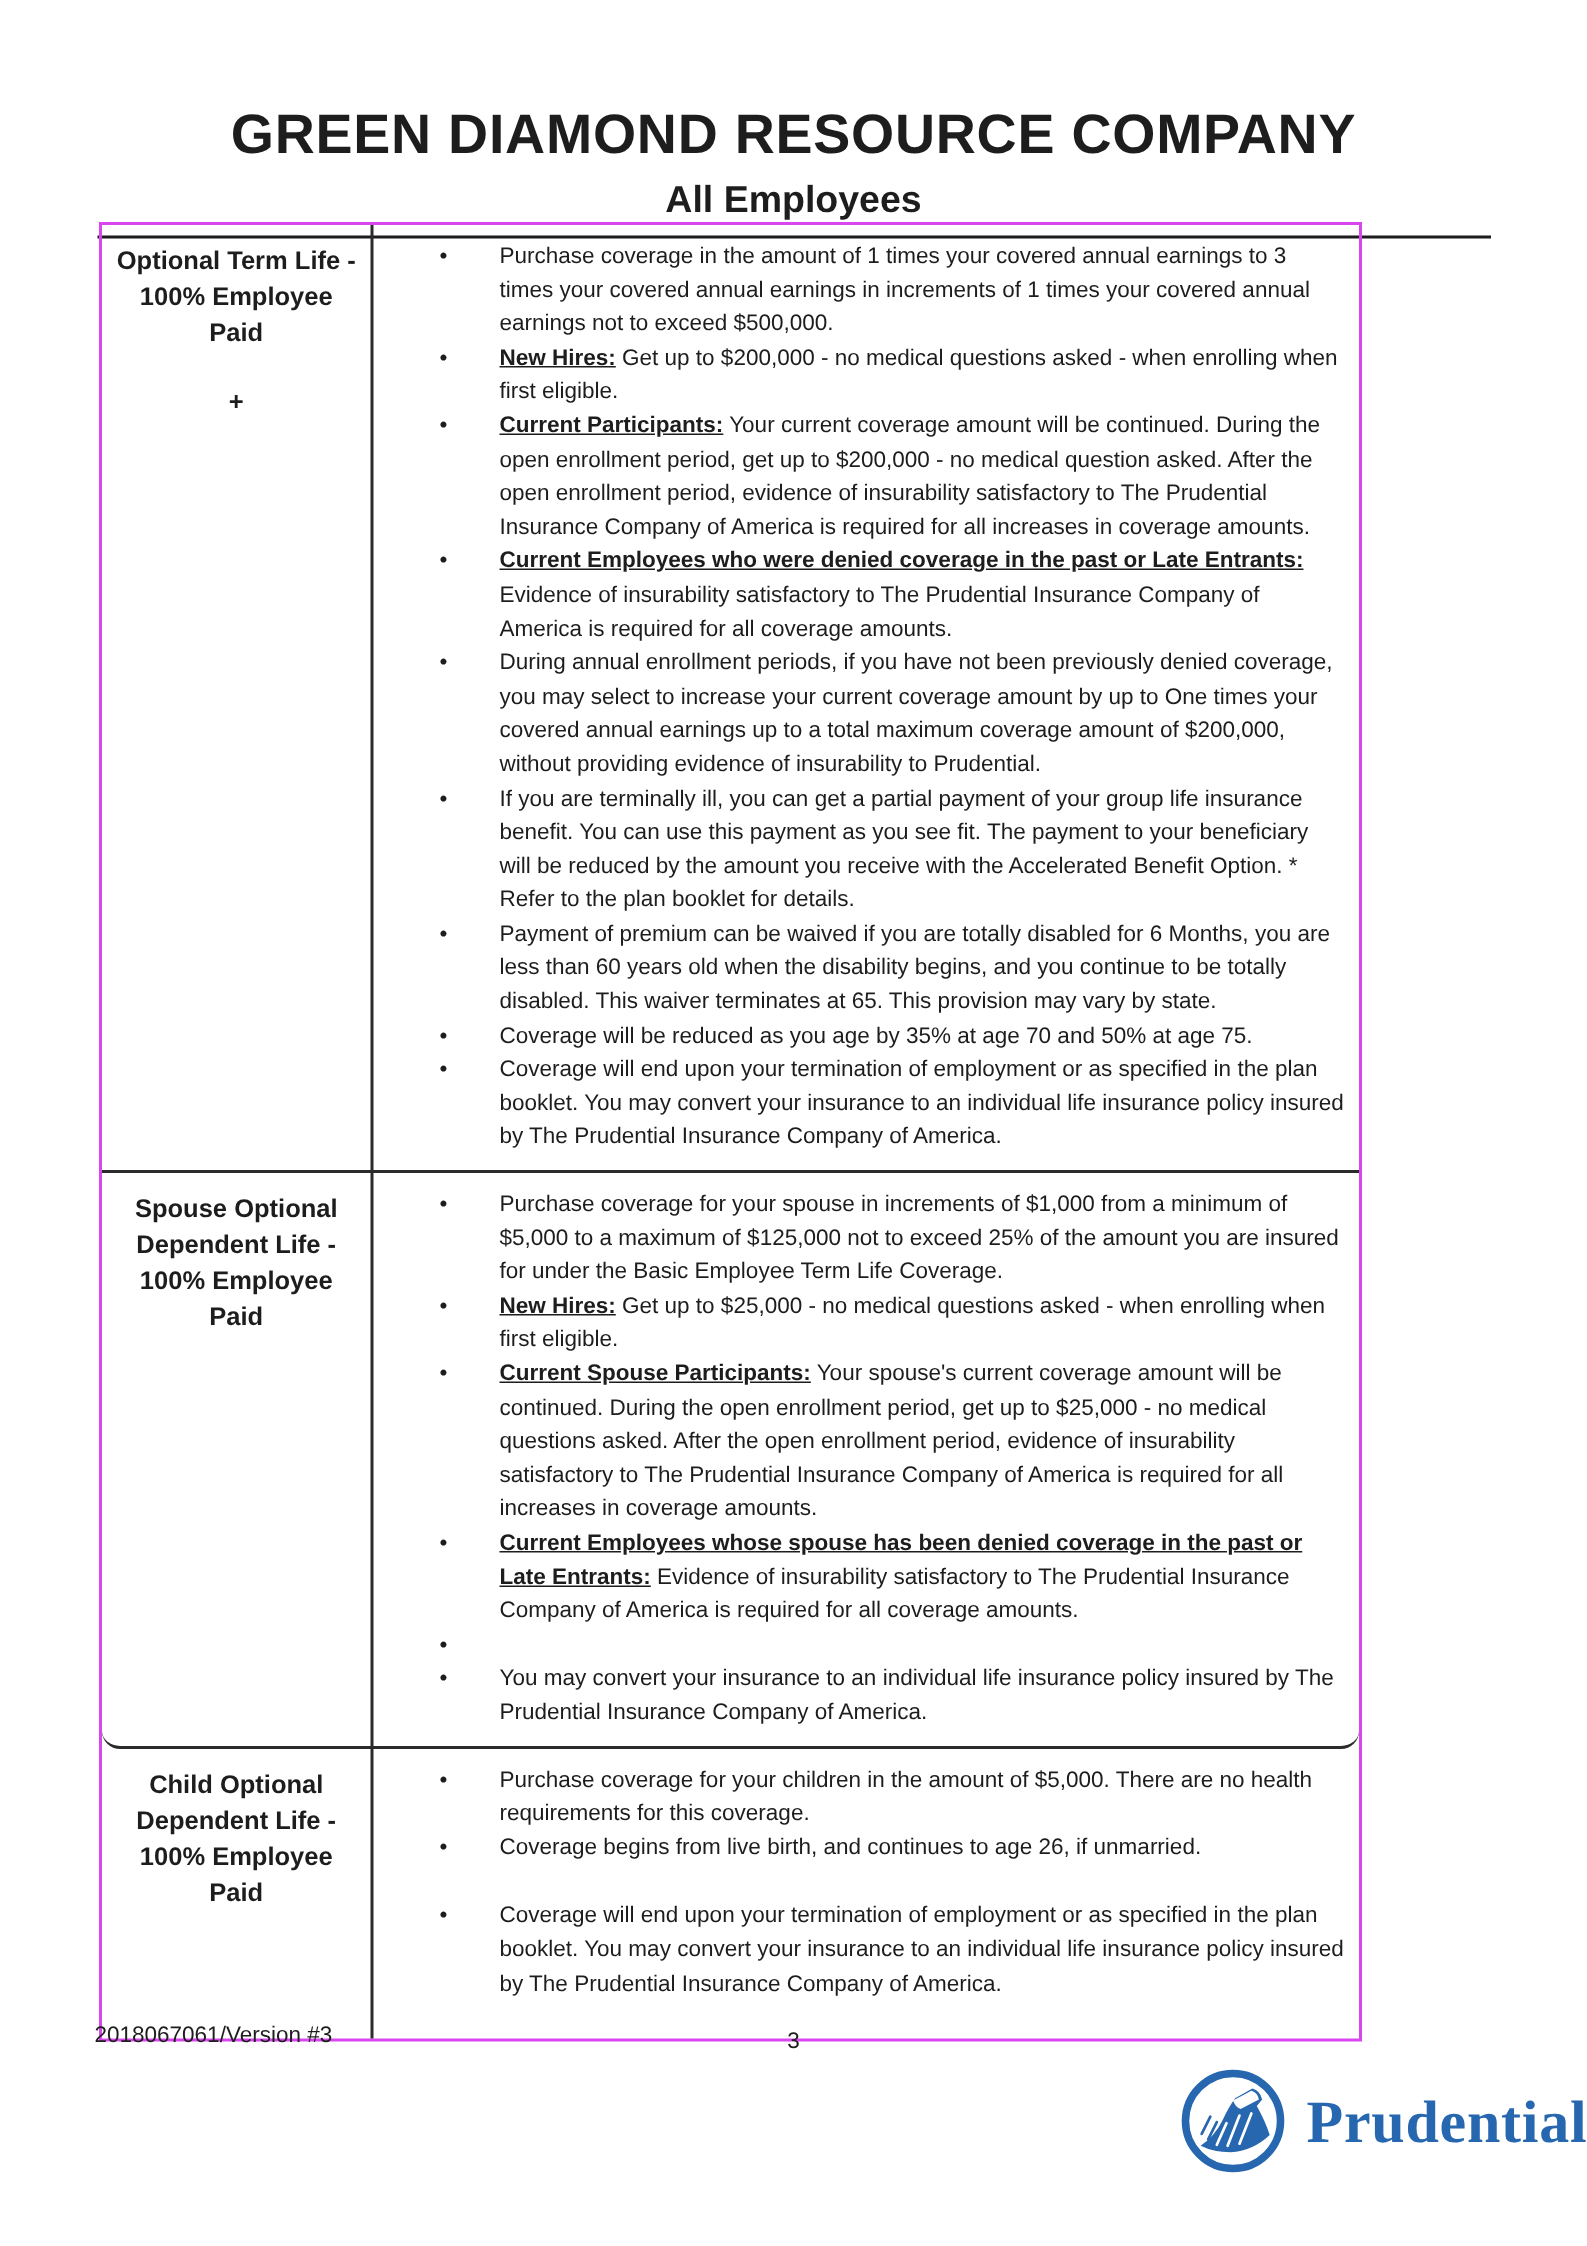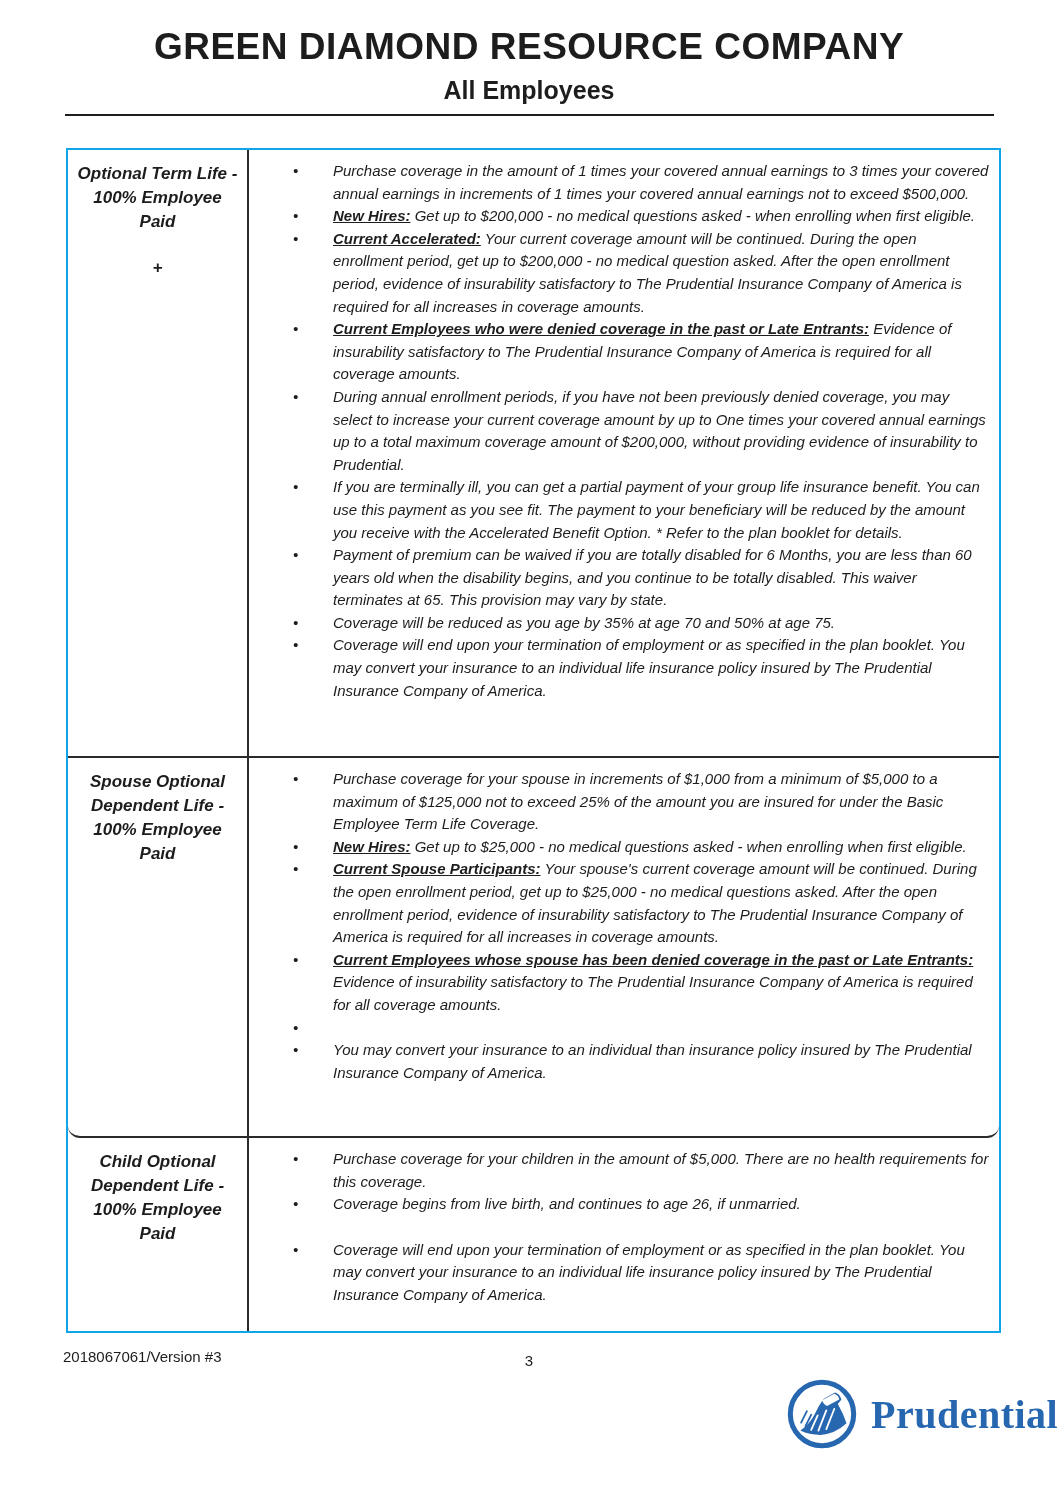--- a/index.html
+++ b/index.html
@@ -11,20 +11,21 @@
     width: 1058px;
     height: 1497px;
     position: relative;
     font-family: "Liberation Sans", sans-serif;
     color: #1d1d1d;
   }
   
   .header {
     text-align: center;
     padding-top: 26px;
+    margin-top: 43px;
   }
   .doc-title {
     margin: 0;
     font-size: 37px;
     font-weight: bold;
     line-height: 42px;
     letter-spacing: 0.5px;
   }
   .doc-subtitle {
     margin: 9px 0 0 0;
@@ -36,24 +37,23 @@
     margin: 11px auto 0 auto;
     width: 929px;
     border: none;
     border-top: 2px solid #1d1d1d;
   }
   
   .benefits-table {
     position: absolute;
     left: 66px;
     top: 148px;
-    width: 935px;
-    border: 2px solid #0ea5e9;
+    width: 842px;
+    border: 2px solid #d946ef;
     box-sizing: border-box;
-    font-style: italic;
   }
   .trow {
     display: flex;
     border-bottom: 2px solid #2b2b2b;
   }
   .trow:last-child { border-bottom: none; }
   .trow:nth-child(1) { min-height: 606px; }
   .trow:nth-child(2) { min-height: 378px; border-radius: 12px; }
   .trow:nth-child(3) { min-height: 193px; }
   .tlabel {
@@ -145,21 +145,21 @@
         <div class="bullet-item">
           <span class="bullet">•</span>
           <span class="btext"><span>Purchase coverage in the amount of 1 times your covered annual earnings to 3 times your covered annual earnings in increments of 1 times your covered annual earnings not to exceed $500,000.</span></span>
         </div>
         <div class="bullet-item">
           <span class="bullet">•</span>
           <span class="btext"><span class="lead">New Hires:</span> <span>Get up to $200,000 - no medical questions asked - when enrolling when first eligible.</span></span>
         </div>
         <div class="bullet-item">
           <span class="bullet">•</span>
-          <span class="btext"><span class="lead">Current Accelerated:</span> <span>Your current coverage amount will be continued.  During the open enrollment period, get up to $200,000 - no medical question asked. After the open enrollment period, evidence of insurability satisfactory to The Prudential Insurance Company of America is required for all increases in coverage amounts.</span></span>
+          <span class="btext"><span class="lead">Current Participants:</span> <span>Your current coverage amount will be continued.  During the open enrollment period, get up to $200,000 - no medical question asked. After the open enrollment period, evidence of insurability satisfactory to The Prudential Insurance Company of America is required for all increases in coverage amounts.</span></span>
         </div>
         <div class="bullet-item">
           <span class="bullet">•</span>
           <span class="btext"><span class="lead">Current Employees who were denied coverage in the past or Late Entrants:</span> <span>Evidence of insurability satisfactory to The Prudential Insurance Company of America is required for all coverage amounts.</span></span>
         </div>
         <div class="bullet-item">
           <span class="bullet">•</span>
           <span class="btext"><span>During annual enrollment periods, if you have not been previously denied coverage, you may select to increase your current coverage amount by up to One times your covered annual earnings up to a total maximum coverage amount of $200,000, without providing evidence of insurability to Prudential.</span></span>
         </div>
         <div class="bullet-item">
@@ -199,21 +199,21 @@
         </div>
         <div class="bullet-item">
           <span class="bullet">•</span>
           <span class="btext"><span class="lead">Current Employees whose spouse has been denied coverage in the past or Late Entrants:</span> <span>Evidence of insurability satisfactory to The Prudential Insurance Company of America is required for all coverage amounts.</span></span>
         </div>
         <div class="bullet-item">
           <span class="bullet">•</span>
         </div>
         <div class="bullet-item">
           <span class="bullet">•</span>
-          <span class="btext"><span>You may convert your insurance to an individual than insurance policy insured by The Prudential Insurance Company of America.</span></span>
+          <span class="btext"><span>You may convert your insurance to an individual life insurance policy insured by The Prudential Insurance Company of America.</span></span>
         </div>
       </div>
     </div>
     <div class="trow">
       <div class="tlabel">
         <div>Child Optional Dependent Life - 100% Employee Paid</div>
       </div>
       <div class="tcontent">
         <div class="bullet-item">
           <span class="bullet">•</span>

